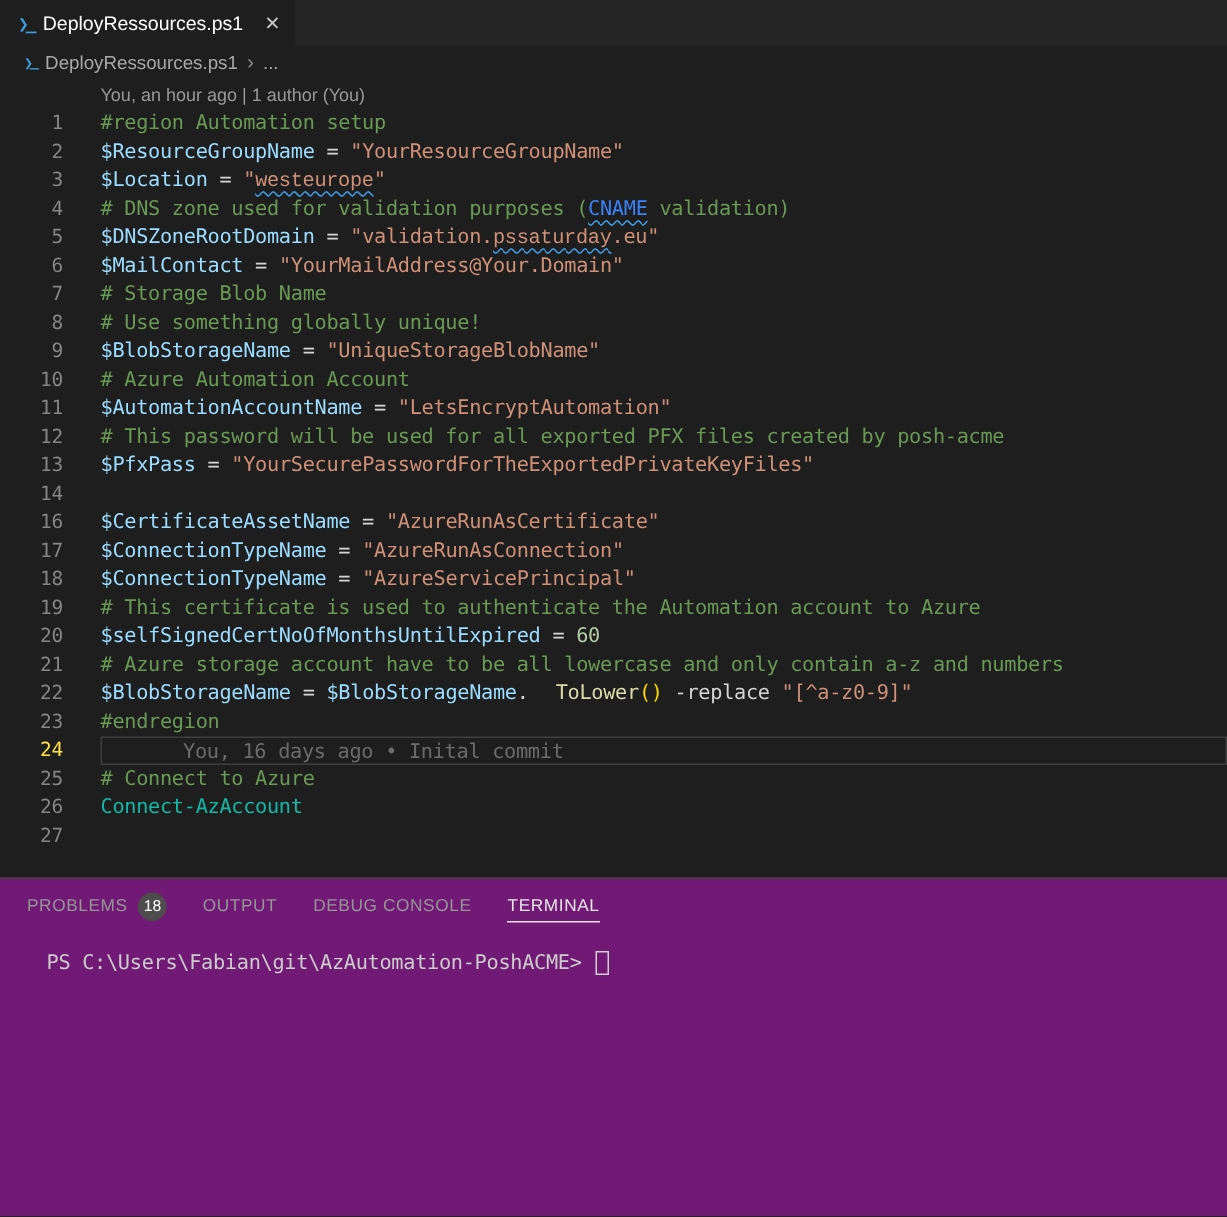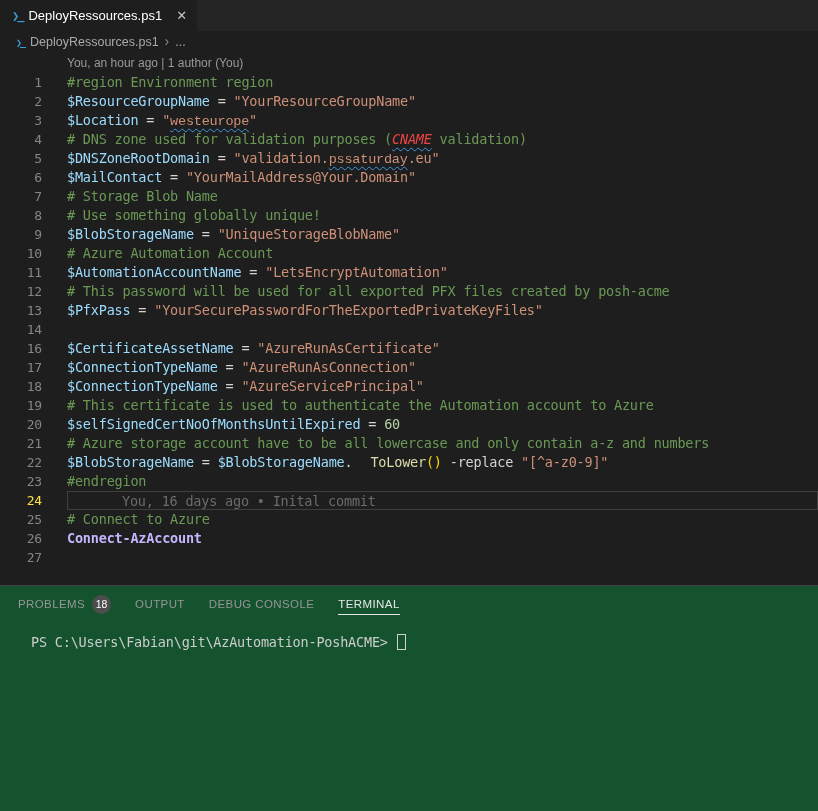--- a/index.html
+++ b/index.html
@@ -24,31 +24,31 @@
   
   .editor { position:relative; background:#1e1e1e; }
   .codelens { height:20px; line-height:20px; padding-left:67px; color:#999999; font-size:12px; }
   .line { display:flex; height:19px; line-height:19px; font-family:"DejaVu Sans Mono", monospace; font-size:13.5px; letter-spacing:-0.2px; }
   .gutter { width:42px; text-align:right; color:#858585; font-size:13px; flex:none; user-select:none; }
   .content { margin-left:25px; flex:1; white-space:pre; }
   .line.current .gutter { color:#fde047; }
   .line.current .content { border:1px solid #3f3f3f; }
   .blame-inline { color:#6b6b6b; padding-left:54px; font-style:normal; }
   .tk-c  { color:#6a9955; }
-  .tk-cq { color:#ef4444; text-decoration:underline wavy #3e96dd 1px; text-underline-offset:3px;font-style:italic; }
+  .tk-cq { color:#3b82f6; text-decoration:underline wavy #3e96dd 1px; text-underline-offset:3px; }
   .tk-v  { color:#9cdcfe; }
   .tk-o  { color:#d4d4d4; }
   .tk-s  { color:#ce9178; }
   .tk-sq { color:#ce9178; text-decoration:underline wavy #3e96dd 1px; text-underline-offset:3px;font-family:Liberation Mono, monospace; }
   .tk-n  { color:#b5cea8; }
   .tk-f  { color:#dcdcaa;margin-left:18px; }
   .tk-p  { color:#ffd700; }
-  .tk-t  { color:#c4b5fd;font-weight:bold; }
-  
-  .panel { position:absolute; left:0; right:0; bottom:0; top:585px; background:#14532d; border-top:1px solid #414141; }
+  .tk-t  { color:#14b8a6; }
+  
+  .panel { position:absolute; left:0; right:0; bottom:0; top:585px; background:#701a75; border-top:1px solid #414141; }
   .panel-tabs { display:flex; align-items:center; gap:24px; height:36px; padding-left:18px; }
   .panel-tab { display:flex; align-items:center; gap:7px; color:#969696; font-size:11.5px; letter-spacing:0.4px; cursor:pointer; }
   .panel-tab .label { padding:4px 0; }
   .panel-tab.active { color:#e7e7e7; }
   .panel-tab.active .label { border-bottom:1px solid #e7e7e7; }
   .badge { background:#4d4d4d; color:#ffffff; font-size:10.5px; letter-spacing:0; border-radius:50%; width:19px; height:19px; display:flex; align-items:center; justify-content:center; }
   .terminal { padding:12px 0 0 18px; font-family:"DejaVu Sans Mono", monospace; font-size:13.5px; letter-spacing:-0.2px; color:#cccccc; }
   .term-line { display:flex; align-items:center; white-space:pre;margin-left:13px; }
   .term-cursor { display:inline-block; width:9px; height:16px; border:1px solid #d0d0d0; margin-left:9px; }
 </style>
@@ -70,21 +70,21 @@
     <span>DeployRessources.ps1</span>
     <span class="crumb-sep">›</span>
     <span>...</span>
   </div>
 
   <div class="editor">
     <div class="codelens">You, an hour ago | 1 author (You)</div>
     <div>
         <div class="line">
           <div class="gutter">1</div>
-          <div class="content"><span class="tk-c">#region Environment region</span></div>
+          <div class="content"><span class="tk-c">#region Automation setup</span></div>
         </div>
         <div class="line">
           <div class="gutter">2</div>
           <div class="content"><span class="tk-v">$ResourceGroupName</span><span class="tk-o"> = </span><span class="tk-s">"YourResourceGroupName"</span></div>
         </div>
         <div class="line">
           <div class="gutter">3</div>
           <div class="content"><span class="tk-v">$Location</span><span class="tk-o"> = </span><span class="tk-s">"</span><span class="tk-sq">westeurope</span><span class="tk-s">"</span></div>
         </div>
         <div class="line">

